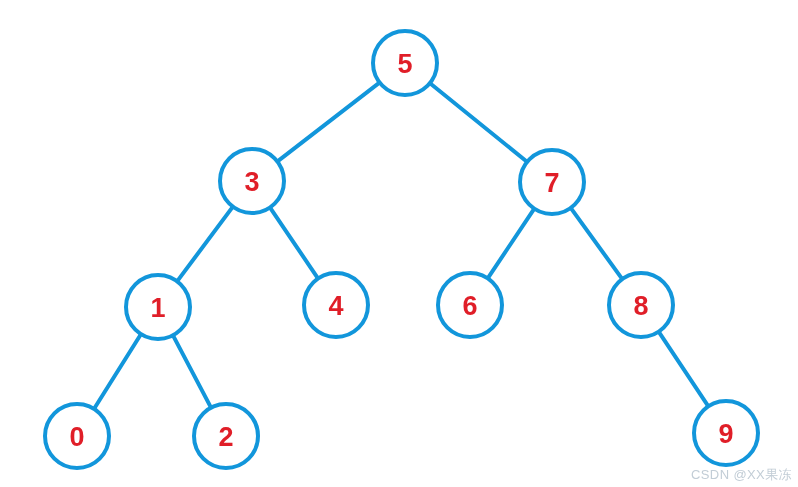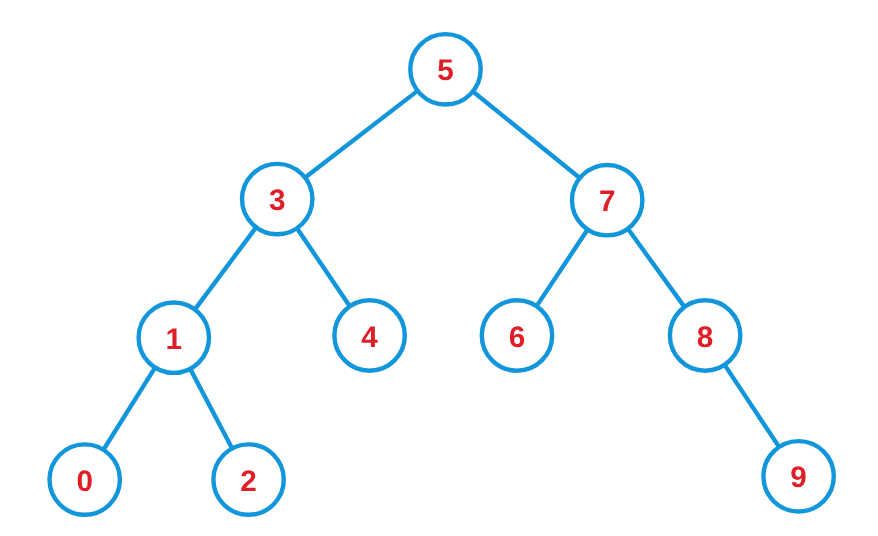--- a/index.html
+++ b/index.html
@@ -106,14 +106,15 @@
           <circle cx="226" cy="436" r="32" fill="#ffffff" stroke="#1296db" stroke-width="4" class="node-circle"></circle>
           <text x="226" y="437" fill="#e01e28" font-size="27" class="node-label">2</text>
         </g>
         <g>
           <circle cx="726" cy="433" r="32" fill="#ffffff" stroke="#1296db" stroke-width="4" class="node-circle"></circle>
           <text x="726" y="434" fill="#e01e28" font-size="27" class="node-label">9</text>
         </g>
       </g>
   </svg>
 
+  <div class="watermark" style="color: rgb(194, 205, 214);">CSDN @XX果冻</div>
 
 </div>
 
 </body></html>

